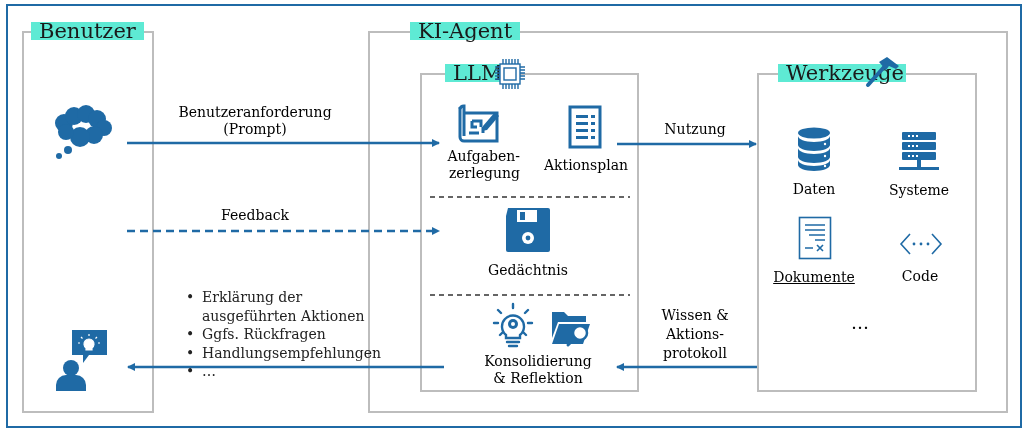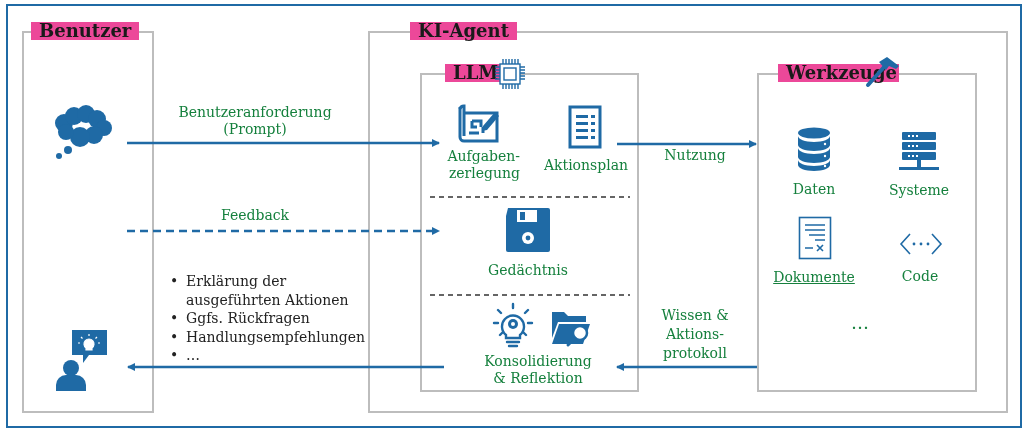--- a/index.html
+++ b/index.html
@@ -1,23 +1,23 @@
 <!DOCTYPE html>
 <html><head>
 <meta charset="utf-8">
 <style>
   html,body{margin:0;padding:0;background:#fff;}
   body{width:1030px;height:432px;position:relative;overflow:hidden;font-family:"DejaVu Serif","Liberation Serif",serif;color:#222;}
   .abs{position:absolute;}
   .frame{position:absolute;left:6px;top:4px;width:1012px;height:420px;border:2px solid #1f6aa5;}
   .box{position:absolute;border:2px solid #bdbdbd;}
-  .legend{position:absolute;background:#ec4899;padding:0 8px;font-weight:bold;font-size:18px;line-height:18px;color:#1a1a1a;}
-  .lbl{position:absolute;font-size:14px;line-height:17px;text-align:center;color:#15803d;white-space:nowrap;}
+  .legend{position:absolute;background:#5eead4;padding:0 8px;font-weight:normal;font-size:21px;line-height:18px;color:#1a1a1a;}
+  .lbl{position:absolute;font-size:14px;line-height:17px;text-align:center;color:#000000;white-space:nowrap;}
   svg{overflow:visible;}
-  .bullets{position:absolute;left:168px;top:272px;margin:0;padding:0;list-style:none;font-size:14px;line-height:18.5px;}
+  .bullets{position:absolute;left:168px;top:272px;margin:16px;padding:0;list-style:none;font-size:14px;line-height:18.5px;}
   .bullets li{position:relative;padding-left:18px;}
   .bullets li::before{content:"•";position:absolute;left:2px;}
 </style>
 </head>
 <body>
 
 <div class="frame"></div>
 
 <div class="box" style="left:22px;top:31px;width:128px;height:378px;"></div>
 <div class="legend" style="left:31px;top:22px;">Benutzer</div>
@@ -202,21 +202,21 @@
   <line x1="617" y1="144" x2="756" y2="144" stroke="#1f6aa5" stroke-width="2.4" marker-end="url(#ah)"></line>
   <line x1="757" y1="367" x2="617" y2="367" stroke="#1f6aa5" stroke-width="2.4" marker-end="url(#ah)"></line>
   <line x1="444" y1="367" x2="128" y2="367" stroke="#1f6aa5" stroke-width="2.4" marker-end="url(#ah)"></line>
 </svg>
 
 <div class="lbl" style="left:170px;top:104px;width:170px;">
   <div>Benutzeranforderung</div>
   <div>(Prompt)</div>
 </div>
 <div class="lbl" style="left:210px;top:207px;width:90px;">Feedback</div>
-<div class="lbl" style="left:655px;top:121px;width:80px;margin-top:26px;">Nutzung</div>
+<div class="lbl" style="left:655px;top:121px;width:80px;">Nutzung</div>
 <div class="lbl" style="left:655px;top:306px;width:80px;line-height:19px;">
   <div>Wissen &amp;</div>
   <div>Aktions-</div>
   <div>protokoll</div>
 </div>
 
 <ul class="bullets">
   <li>Erklärung der</li>
   <li style="list-style:none;">ausgeführten Aktionen</li>
   <li>Ggfs. Rückfragen</li>

